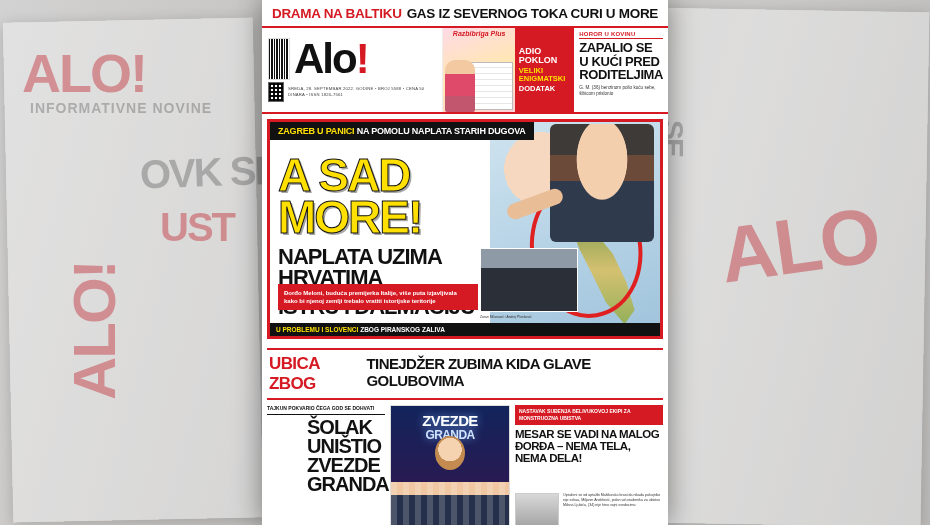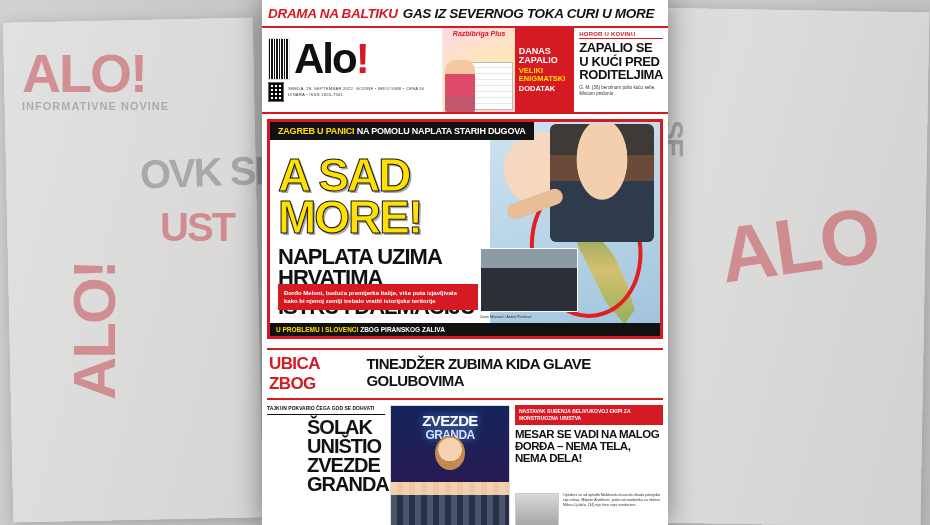--- a/index.html
+++ b/index.html
@@ -56,24 +56,24 @@
     box-shadow: 0 0 26px rgba(0,0,0,.45);
     overflow: hidden;
   }
 
   
   .topstrip {
     height: 26px;
     border-bottom: 2px solid #d51a23;
     display: flex;
     align-items: center;
+    justify-content: center;
     gap: 5px;
     padding: 0 6px;
     background: #fff;
-    font-style: italic;
   }
   .topstrip .s1 {
     color: #d51a23;
     font-weight: 900;
     font-size: 13.5px;
     letter-spacing: -.3px;
   }
   .topstrip .s2 {
     color: #111;
     font-weight: 900;
@@ -460,21 +460,21 @@
 </head>
 <body>
 
 <div id="stage">
 
   <div class="bg-layer"></div>
   <div class="bg-sheet" style="left:8px;top:20px;width:250px;height:500px;transform:rotate(-1.2deg);"></div>
   <div class="bg-sheet" style="left:660px;top:10px;width:265px;height:515px;transform:rotate(1deg);"></div>
 
   <div class="bg-word bg-red" style="left:22px;top:42px;font-size:54px;">ALO!</div>
-  <div class="bg-word" style="left:22px;top:100px;font-size:11px;letter-spacing:1px;">INFORMATIVNE NOVINE</div>
+  <div class="bg-word" style="left:30px;top:100px;font-size:14px;letter-spacing:1px;">INFORMATIVNE NOVINE</div>
   <div class="bg-word" style="left:140px;top:150px;font-size:40px;transform:rotate(-2deg);">OVK SK</div>
   <div class="bg-word bg-red" style="left:160px;top:205px;font-size:40px;">UST</div>
   <div class="bg-word bg-red" style="left:60px;top:400px;font-size:60px;transform:rotate(-90deg);transform-origin:left top;">ALO!</div>
   <div class="bg-word bg-red" style="left:720px;top:200px;font-size:78px;transform:rotate(-8deg);">ALO</div>
   <div class="bg-word" style="left:690px;top:120px;font-size:30px;transform:rotate(90deg);transform-origin:left top;">SE</div>
 
   <div id="paper">
 
     <div class="topstrip">
       <span class="s1">DRAMA NA BALTIKU</span>
@@ -494,21 +494,21 @@
         </div>
       </div>
 
       <div class="promo">
         <div class="promo-title">Razbibriga Plus</div>
         <div class="promo-grid"></div>
         <div class="promo-person"></div>
       </div>
 
       <div class="promo-text">
-        <div class="l1">DANAS ZAPALIO</div>
+        <div class="l1">ADIO POKLON</div>
         <div class="l2">VELIKI ENIGMATSKI</div>
         <div class="l3">DODATAK</div>
       </div>
 
       <div class="top-right">
         <div class="kicker-red">HOROR U KOVINU</div>
         <div class="tr-head">ZAPALIO SE U KUĆI PRED RODITELJIMA</div>
         <div class="tr-sub">G. M. (36) benzinom polio kuću sebe, šibicom prislonio</div>
       </div>
     </div>

